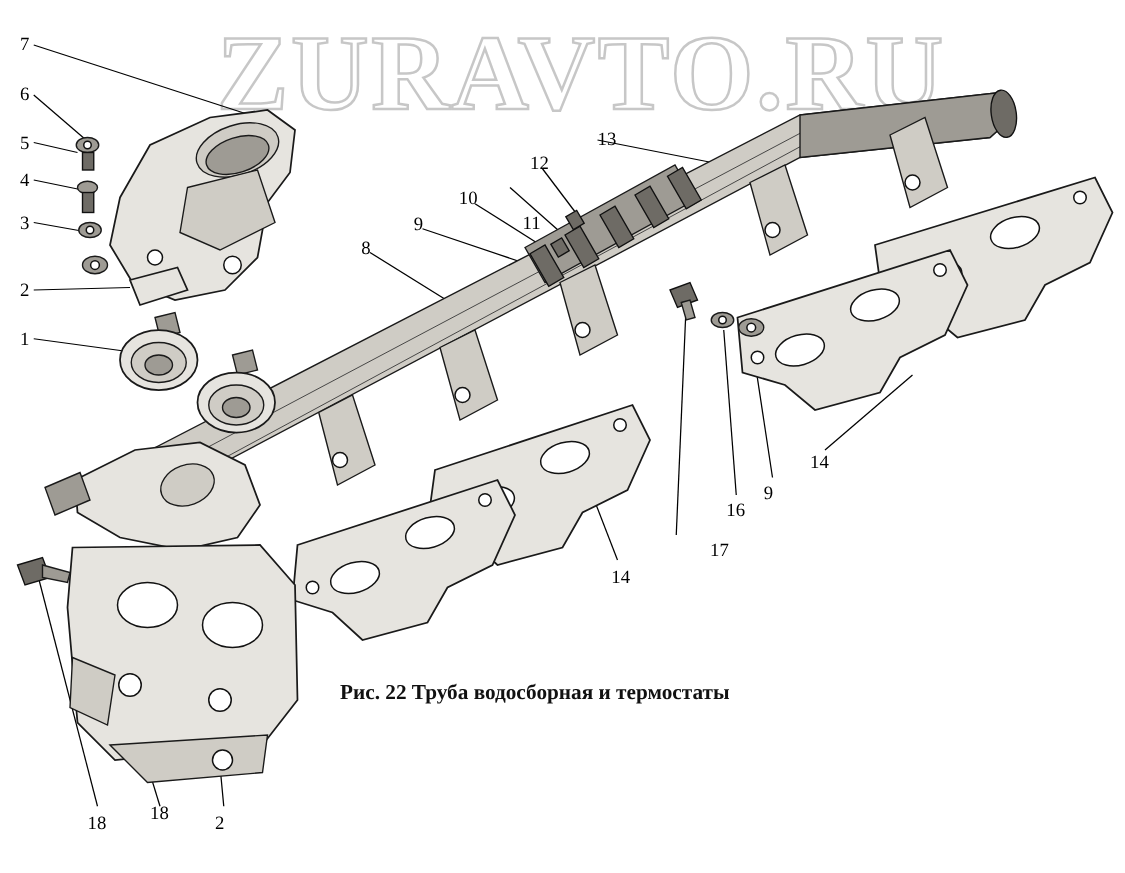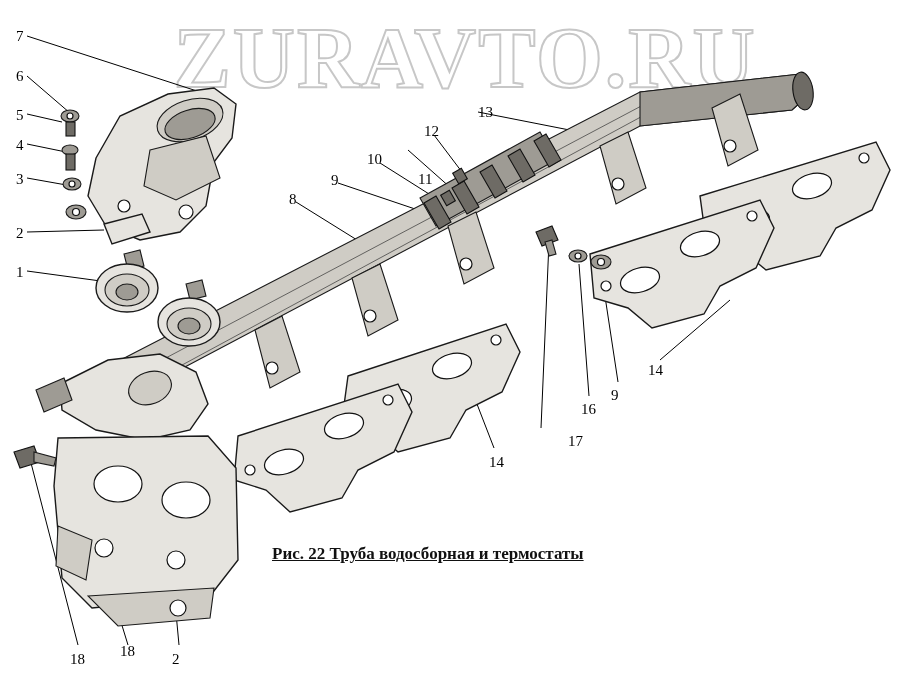--- a/index.html
+++ b/index.html
@@ -40,21 +40,20 @@
   
   #caption {
     position: absolute;
     left: 272px;
     top: 544px;
     font-family: "Liberation Serif", serif;
     font-size: 17px;
     font-weight: bold;
     color: #111;
     white-space: nowrap;
-    text-decoration: underline;
   }
 
   
   .callout {
     position: absolute;
     font-family: "Liberation Serif", serif;
     font-size: 15px;
     color: #000;
     line-height: 1;
     white-space: nowrap;

